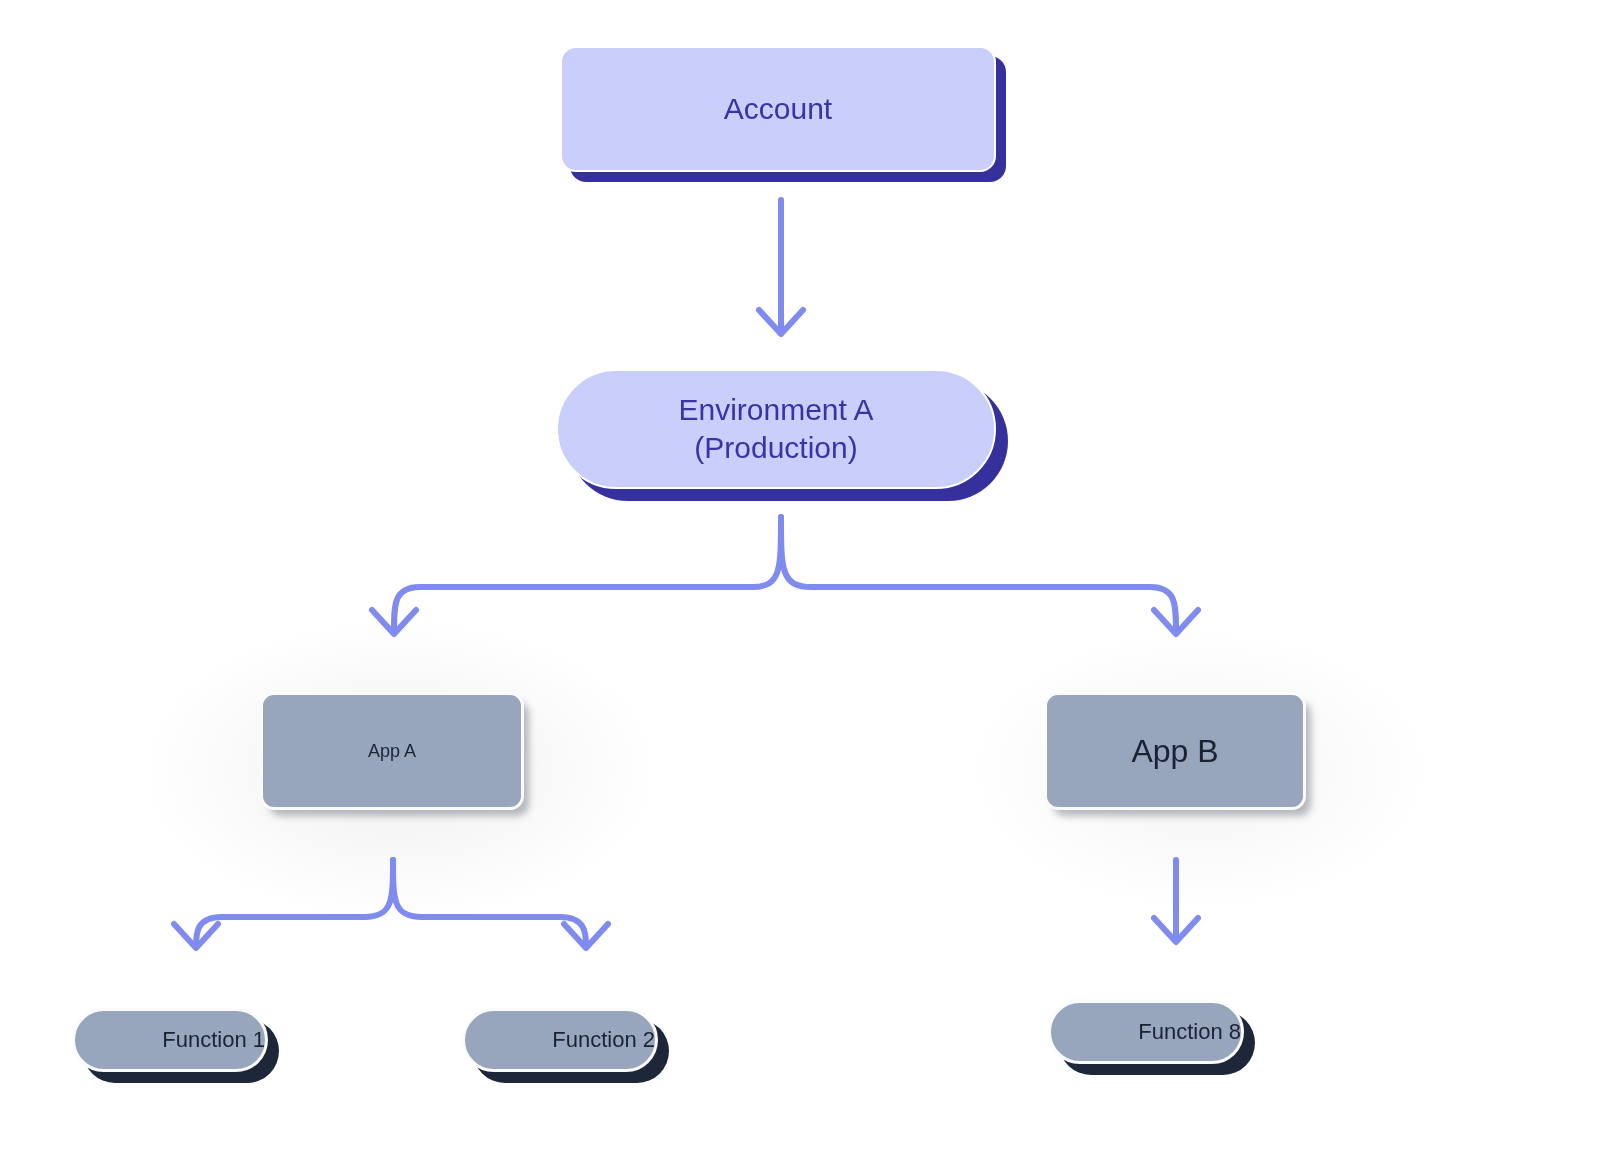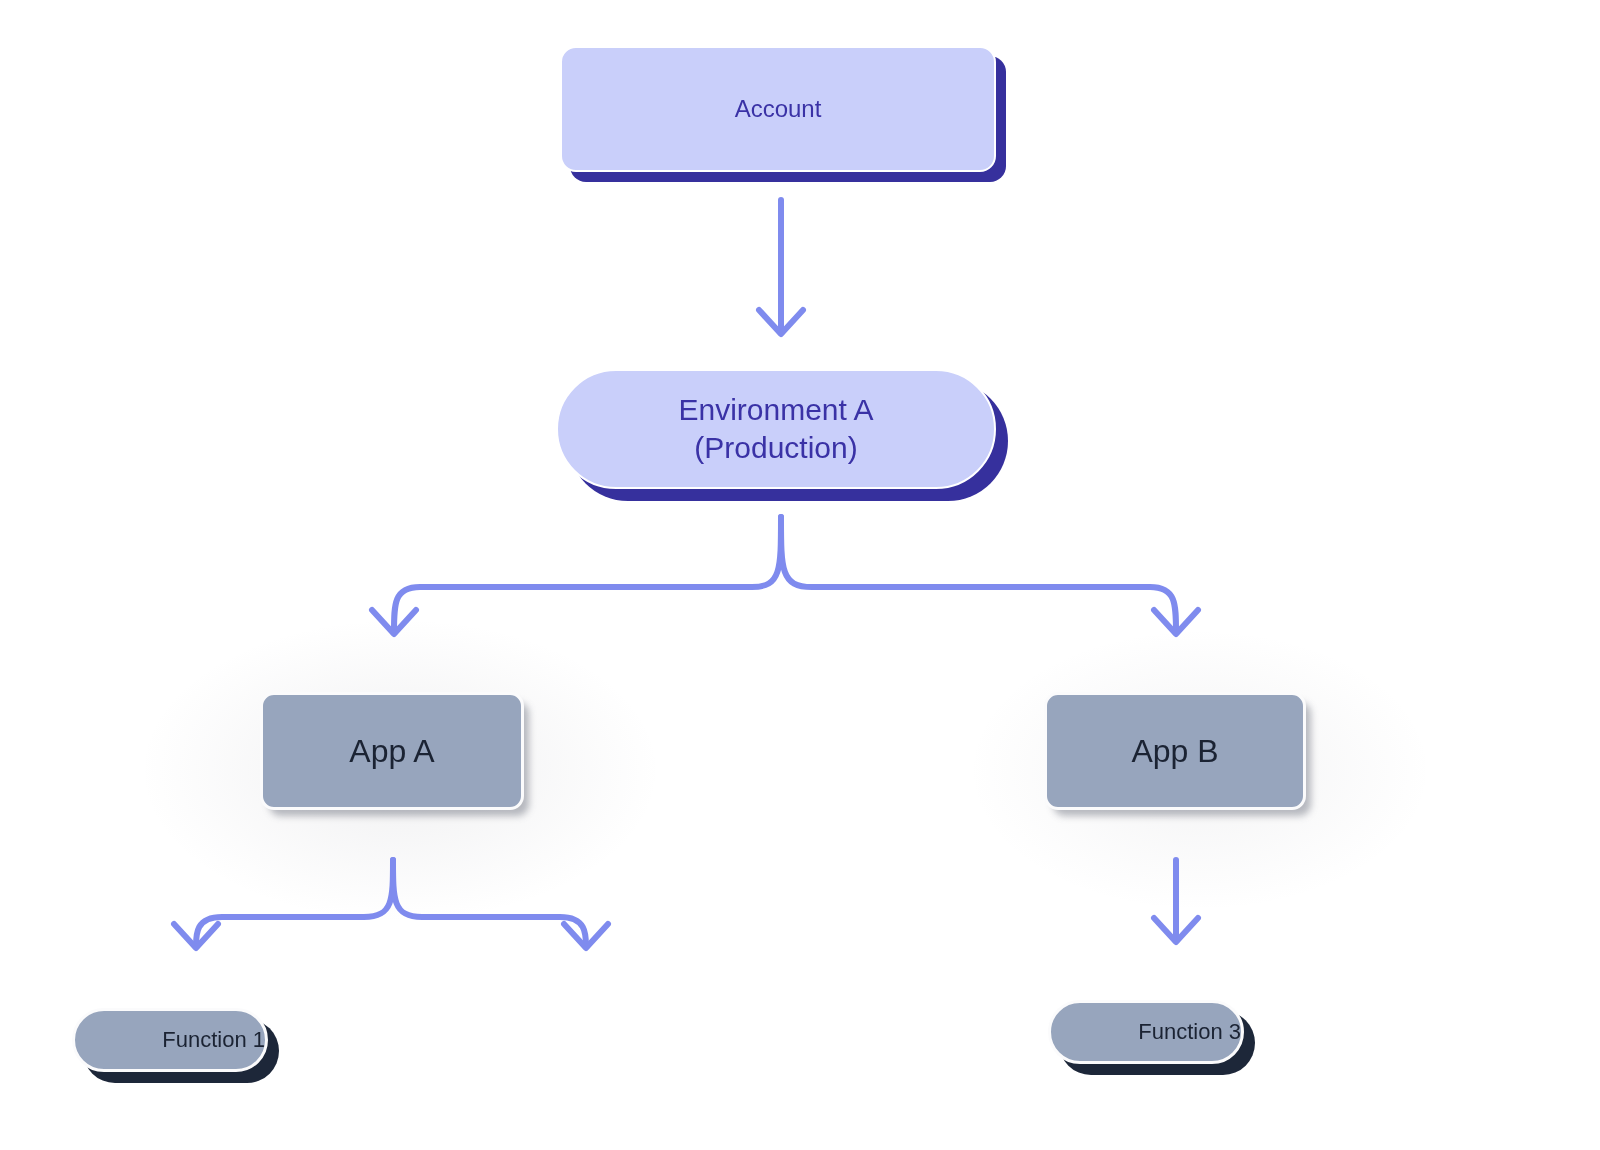--- a/index.html
+++ b/index.html
@@ -88,23 +88,23 @@
     border-radius: 14px;
     box-shadow: 7px 8px 7px -2px rgba(90,95,110,0.42);
   }
   .node.slate.pill {
     border-radius: 999px;
     box-shadow: 11px 11px 0 0 #1d2739;
     justify-content: flex-end;
   }
 
   
-  #node-account      { left: 560px;  top: 46px;   width: 436px;  height: 126px;  font-size: 24px; }
+  #node-account      { left: 560px;  top: 46px;   width: 436px;  height: 126px;  font-size: 30px; }
   #node-environment  { left: 556px;  top: 369px;  width: 440px;  height: 120px;  font-size: 30px; }
-  #node-app-a        { left: 260px;  top: 692px;  width: 264px;  height: 118px;  font-size: 32px; }
+  #node-app-a        { left: 260px;  top: 692px;  width: 264px;  height: 118px;  font-size: 18px; }
   #node-app-b        { left: 1044px; top: 692px;  width: 262px;  height: 118px;  font-size: 32px; }
   #node-function-1   { left: 72px;   top: 1008px; width: 196px;  height: 64px;   font-size: 22px; }
   #node-function-2   { left: 462px;  top: 1008px; width: 196px;  height: 64px;   font-size: 22px; }
   #node-function-3   { left: 1048px; top: 1000px; width: 196px;  height: 64px;   font-size: 22px; }
 </style>
 </head>
 <body>
 
 <div id="canvas">
 
@@ -171,18 +171,21 @@
   </div>
 
   <div class="node slate rect" id="node-app-b">
     <span class="label">App B</span>
   </div>
 
   <div class="node slate pill" id="node-function-1">
     <span class="label">Function 1</span>
   </div>
 
+  <div class="node slate pill" id="node-function-2">
+    <span class="label">Function 2</span>
+  </div>
 
   <div class="node slate pill" id="node-function-3">
-    <span class="label">Function 3</span>
+    <span class="label">Function 8</span>
   </div>
 
 </div>
 
 </body></html>

